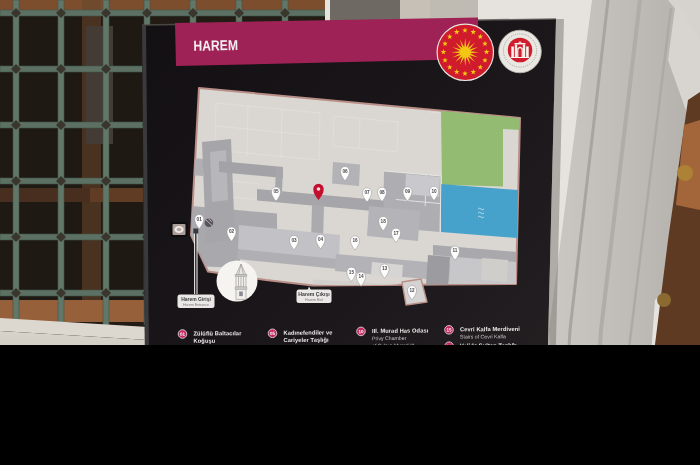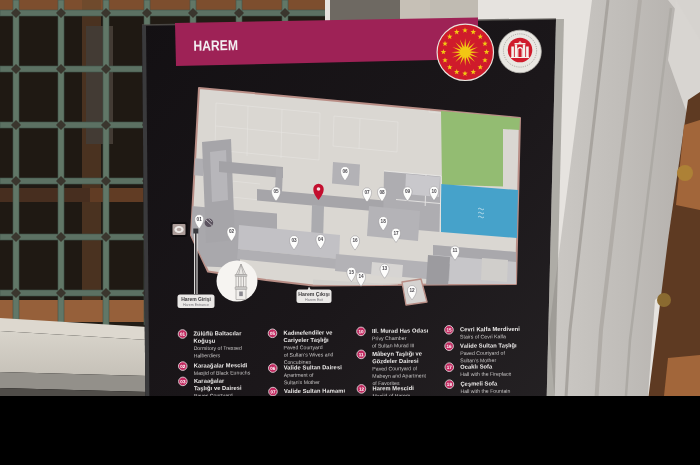--- a/index.html
+++ b/index.html
@@ -1,16 +1,16 @@
 <!DOCTYPE html>
 <html><head>
 <meta charset="utf-8">
 <style>
 html,body{margin:0;padding:0;background:#000;}
-#stage{position:relative;width:700px;height:396px;overflow:hidden;font-family:"Liberation Sans",sans-serif;}
+#stage{position:relative;width:700px;height:345px;overflow:hidden;font-family:"Liberation Sans",sans-serif;}
 svg text{font-family:"Liberation Sans",sans-serif;}
 </style>
 </head>
 <body>
 <div id="stage">
 <svg width="700" height="465" viewBox="0 0 700 465">
 <defs>
   <linearGradient id="signg" x1="0" y1="0" x2="1" y2="1">
     <stop offset="0" stop-color="#131013"></stop>
     <stop offset="0.55" stop-color="#1b171a"></stop>

